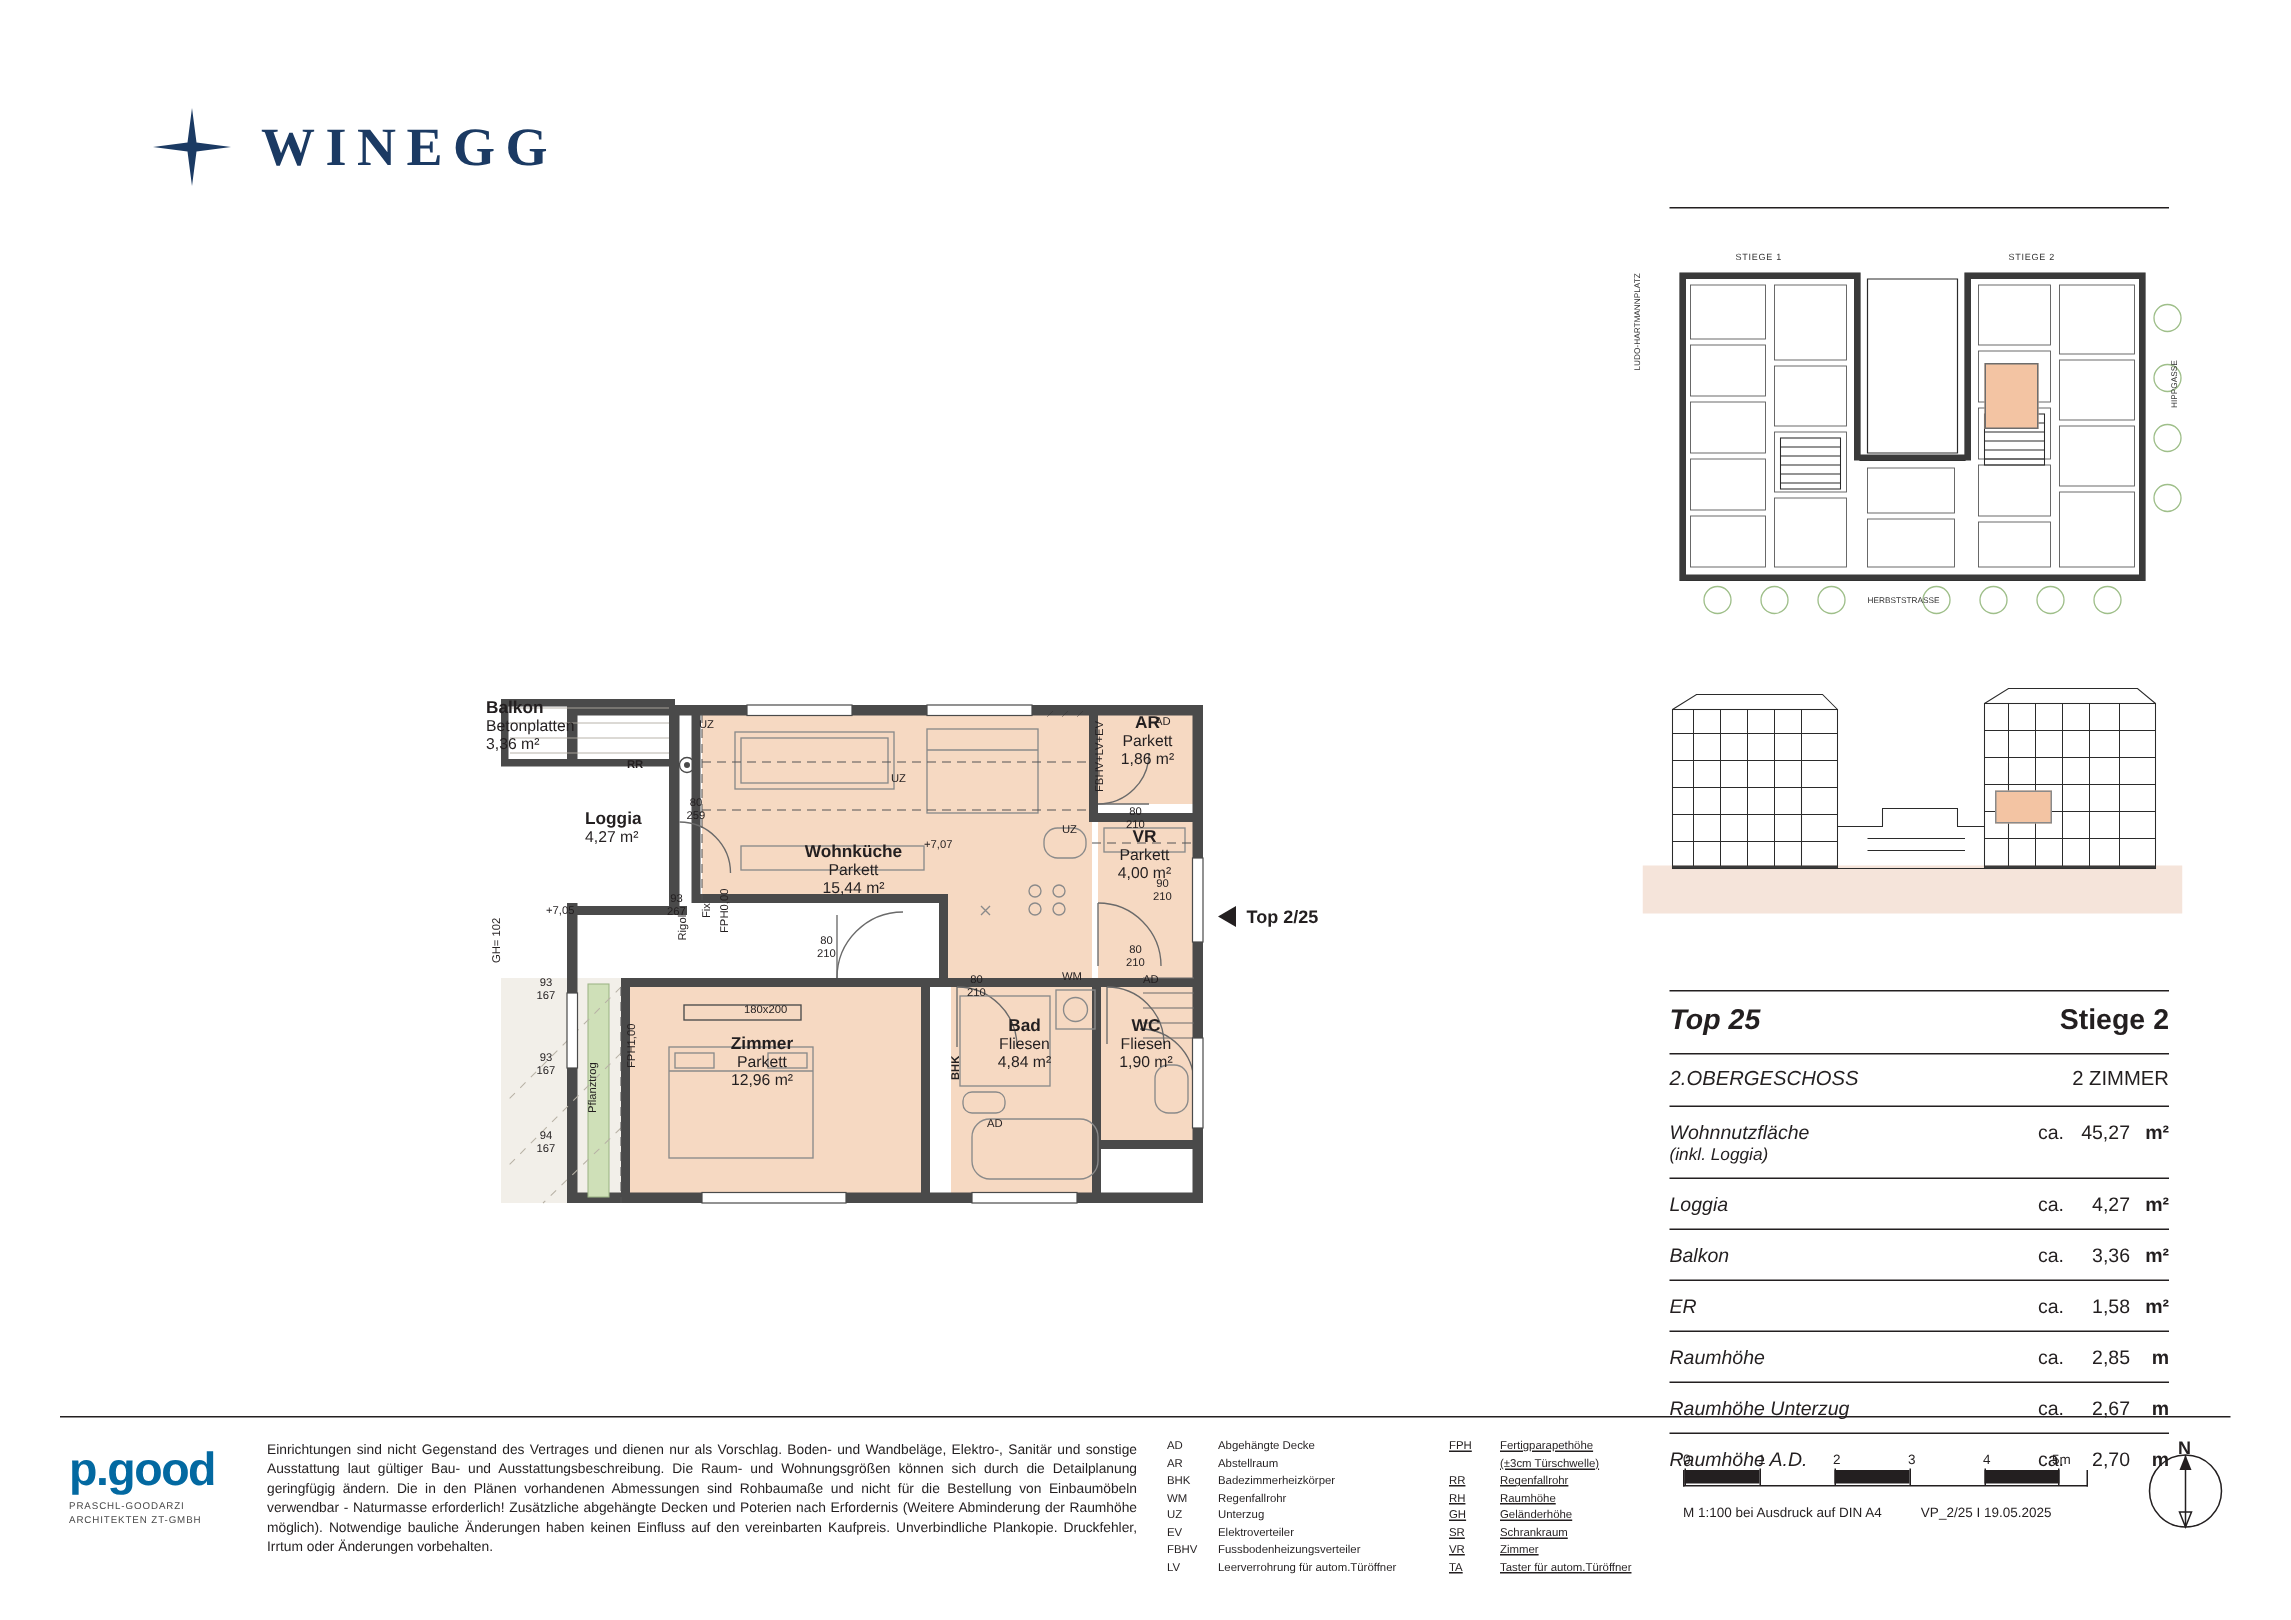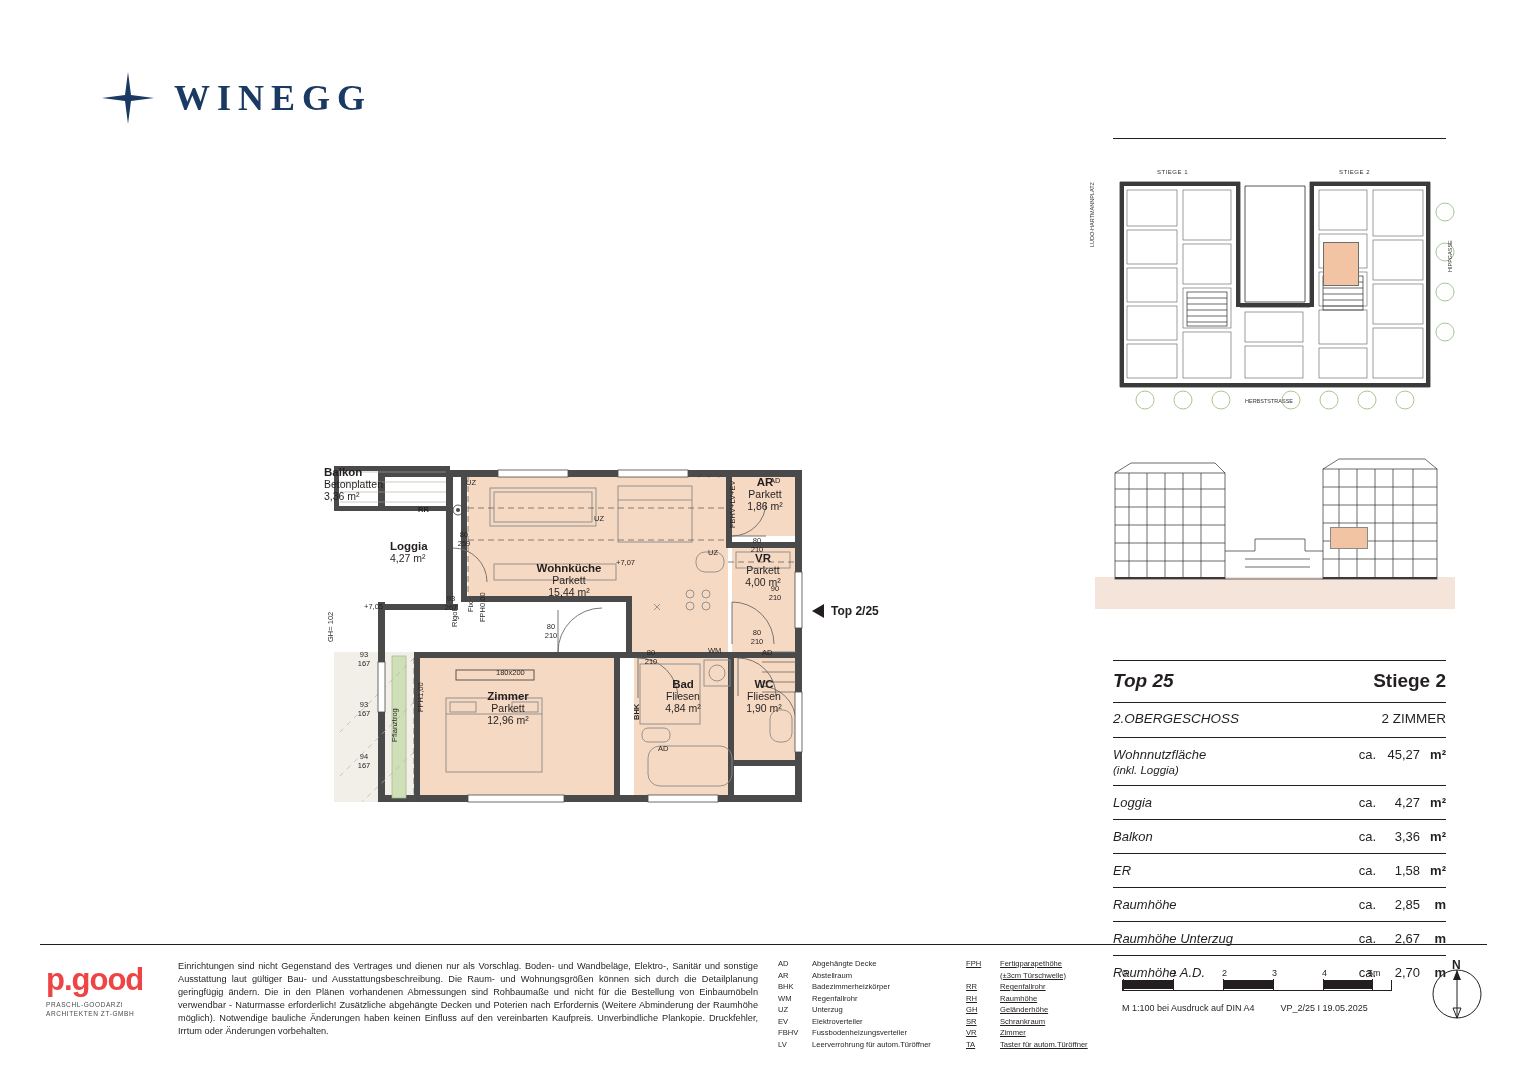--- a/index.html
+++ b/index.html
@@ -46,21 +46,21 @@
   .info-row .lbl { text-align:left;font-style:italic; }
   .info-row .val { text-align:right; white-space:nowrap; }
   .info-row .val .ca { display:inline-block; width:24px; }
   .info-row .val .num { display:inline-block; width:44px; text-align:right; }
   .info-row .val .unit { display:inline-block; width:26px; text-align:right; padding-left:4px;font-weight:bold; }
   .sub { font-size:11.5px; display:block; margin-top:2px; }
 
   
   .footer-rule { position:absolute; left:40px; top:944px; width:1447px; height:1px; background:#231f20; }
   .pgood { position:absolute; left:46px; top:962px; width:130px; }
-  .pgood-name { font-size:31px; font-weight:700; color:#ef4444; font-family:"Liberation Sans", sans-serif; letter-spacing:-1px; }
+  .pgood-name { font-size:31px; font-weight:700; color:#0369a1; font-family:"Liberation Sans", sans-serif; letter-spacing:-1px; }
   .pgood-sub { font-size:6.5px; color:#4a4a4a; letter-spacing:0.6px; line-height:1.45; margin-top:2px; }
   .disclaimer { position:absolute; left:178px; top:960px; width:580px; font-size:9.2px; line-height:1.42; color:#231f20; text-align:justify; }
 
   .abbr { position:absolute; top:958px; font-size:7.6px; line-height:1.52; color:#231f20; }
   .abbr.col1 { left:778px; width:190px; }
   .abbr.col2 { left:966px; width:190px;text-decoration:underline; }
   .abbr .r { display:flex; }
   .abbr .k { width:34px; flex:none; }
   .abbr .v { flex:1; }
 

